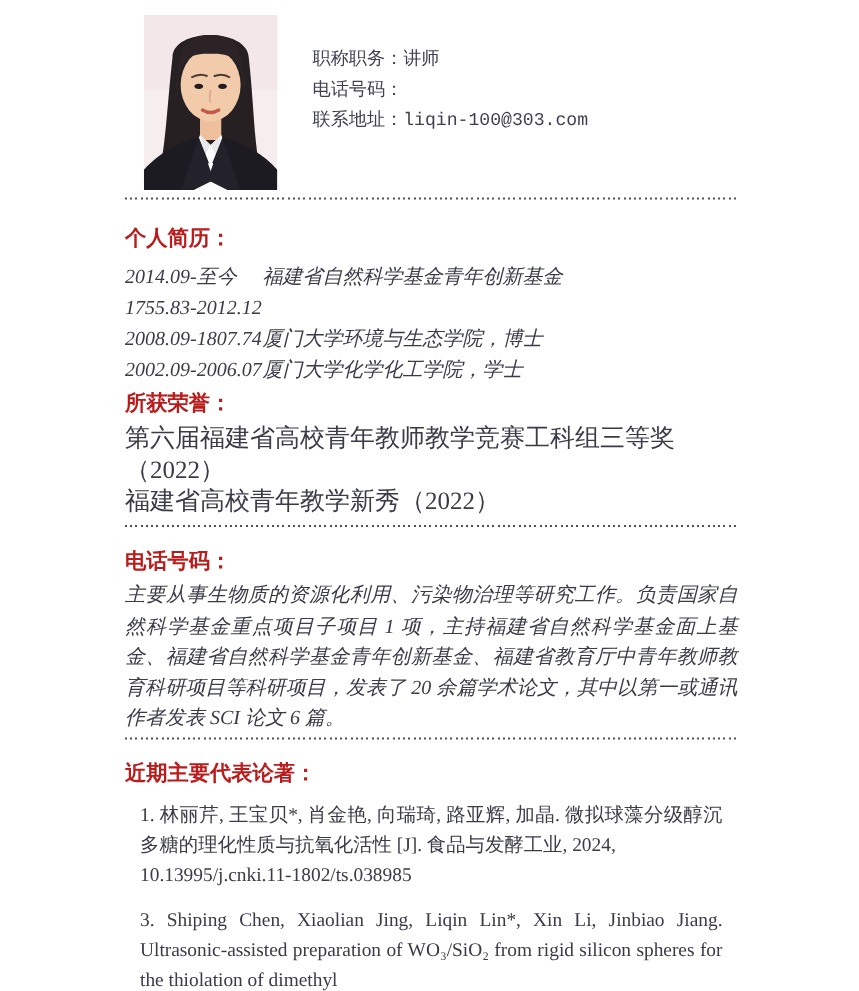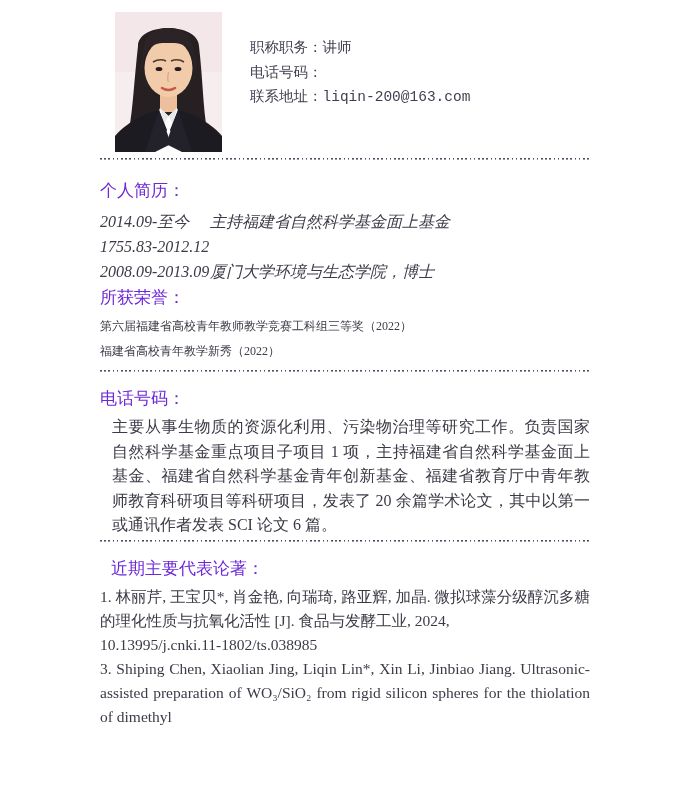--- a/index.html
+++ b/index.html
@@ -32,50 +32,50 @@
     background-image: repeating-linear-gradient(to right,
       #4e4e62 0, #4e4e62 1.6px, transparent 1.6px, transparent 4.2px);
     background-position: left center;
     background-size: 100% 1.6px;
     background-repeat: no-repeat;
   }
 
   
   .sec-title {
     font-family: "Liberation Sans", sans-serif;
-    font-weight: normal;
+    font-weight: bold;
     font-size: 17px; line-height: 21px;
-    color: #6d28d9;
+    color: #b91c1c;
     margin: 0;
   }
   #resume .sec-title { margin: 20px 0 8px; }
   #honors .sec-title { margin: 3px 0 6px; }
   #interests .sec-title { margin: 16px 0 6px; }
-  #pubs .sec-title { margin: 16px 11px 6px; }
+  #pubs .sec-title { margin: 16px 0 6px; }
 
   
   .cv-row { display: flex; font-size: 16px; line-height: 25px; font-style: italic; }
   .cv-date { width: 110px; flex: 0 0 110px; }
   .cv-detail { flex: 1; }
 
   
-  .honor-line { font-size: 12px; line-height: 25px; }
+  .honor-line { font-size: 20px; line-height: 25px; }
 
   
   .interests-text {
     font-size: 16px; line-height: 24.5px;
-    text-align: justify; margin: 0 0 2px 12px;
+    text-align: justify; margin: 0 0 2px 0; font-style: italic;
   }
 
   
   .pub-item {
     font-size: 15.5px; line-height: 24px;
     text-align: justify;
     white-space: pre-line;
-    margin: 0;
+    margin: 12px;
   }
 </style>
 </head>
 <body>
 
 <div class="page">
 
   <div class="top">
     <div class="photo">
       <svg width="107" height="140" viewBox="0 0 107 140" xmlns="http://www.w3.org/2000/svg">
@@ -110,46 +110,50 @@
         <path d="M44,98 L56,132 L40,140 L30,140 Z" fill="#23222b"></path>
         <path d="M63,98 L51,132 L67,140 L77,140 Z" fill="#23222b"></path>
       </svg>
     </div>
     <div class="contact">
 
         <div class="contact-line"><span>职称职务：</span><span>讲师</span></div>
 
         <div class="contact-line"><span>电话号码：</span><span></span></div>
 
-        <div class="contact-line"><span>联系地址：</span><span>liqin-200@163.com</span></div>
+        <div class="contact-line"><span>联系地址：</span><span>liqin-100@303.com</span></div>
 
       </div>
   </div>
 
   <div class="divider"></div>
 
   <section id="resume">
     <h2 class="sec-title">个人简历：</h2>
     <div>
 
         <div class="cv-row">
           <span class="cv-date">2014.09-至今</span>
-          <span class="cv-detail">主持福建省自然科学基金面上基金</span>
+          <span class="cv-detail">福建省自然科学基金青年创新基金</span>
         </div>
 
         <div class="cv-row">
           <span class="cv-date">1755.83-2012.12</span>
         </div>
 
         <div class="cv-row">
-          <span class="cv-date">2008.09-2013.09</span>
+          <span class="cv-date">2008.09-1807.74</span>
           <span class="cv-detail">厦门大学环境与生态学院，博士</span>
         </div>
 
 
+        <div class="cv-row">
+          <span class="cv-date">2002.09-2006.07</span>
+          <span class="cv-detail">厦门大学化学化工学院，学士</span>
+        </div>
       </div>
   </section>
 
   <section id="honors">
     <h2 class="sec-title">所获荣誉：</h2>
     <div>
 
         <div class="honor-line">第六届福建省高校青年教师教学竞赛工科组三等奖（2022）</div>
 
         <div class="honor-line">福建省高校青年教学新秀（2022）</div>

